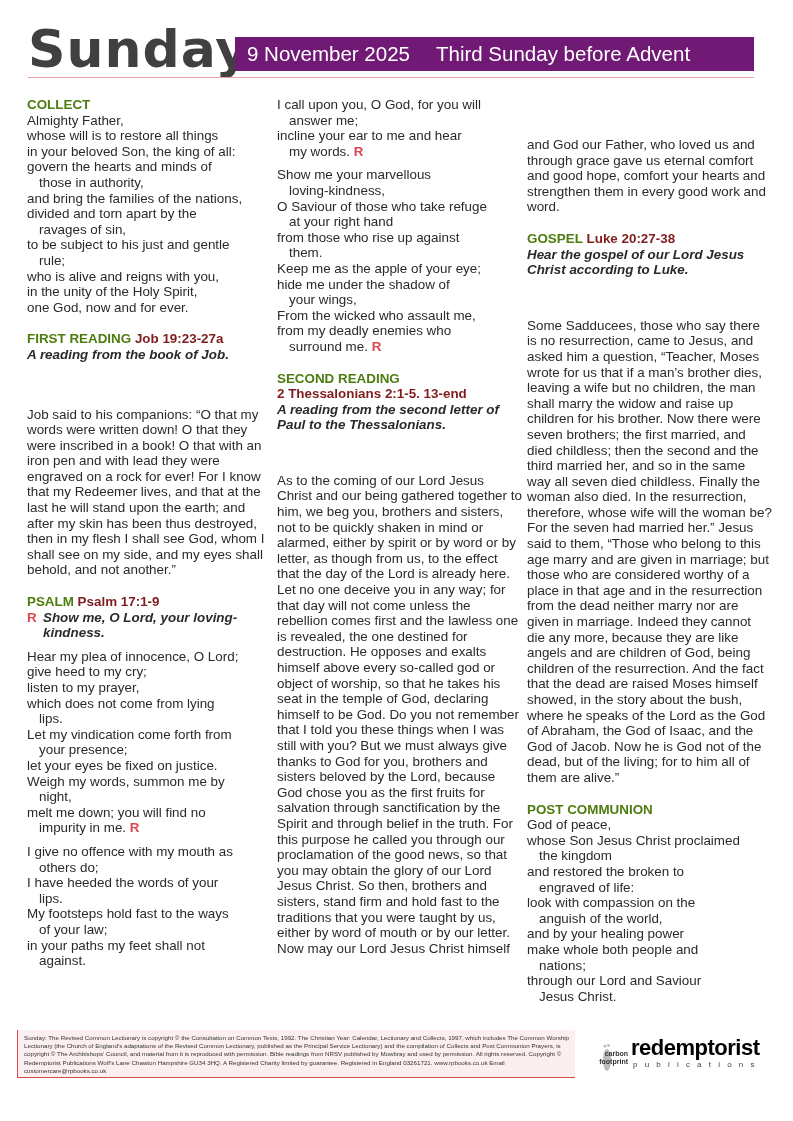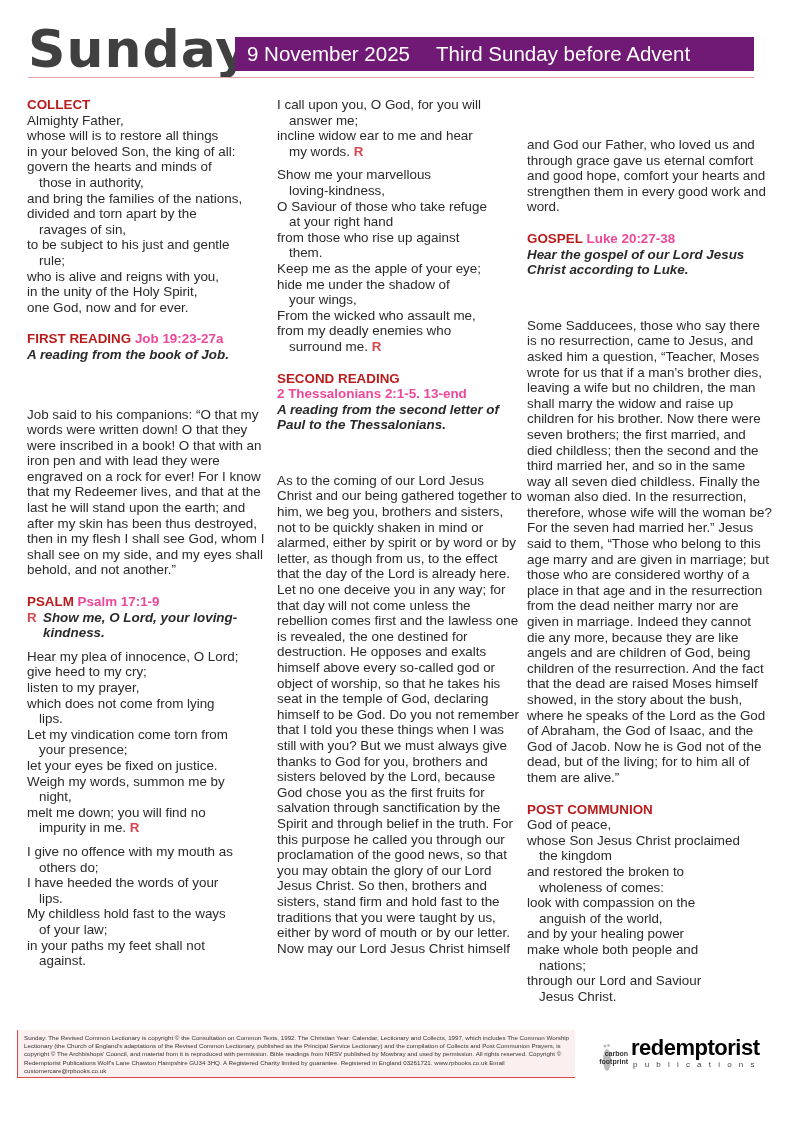--- a/index.html
+++ b/index.html
@@ -20,22 +20,22 @@
     line-height: 34px; white-space: nowrap; padding-left: 12px; box-sizing: border-box;
   }
   .banner .occ { margin-left: 26px; }
   .hrule { position: absolute; left: 28px; top: 77px; width: 726px; height: 1px; background: #e8a1a6; }
 
   .col { position: absolute; top: 97px; font-size: 13.4px; line-height: 15.6px; }
   .col1 { left: 27px; width: 245px; }
   .col2 { left: 277px; width: 245px; }
   .col3 { left: 527px; width: 245px; }
 
-  .heading { color: #b91c1c; font-weight: bold; font-size: 13.4px; }
-  .ref { color: #ec4899; font-weight: bold; }
+  .heading { color: #4d7c0f; font-weight: bold; font-size: 13.4px; }
+  .ref { color: #7f1d1d; font-weight: bold; }
   .italic { font-style: italic; font-weight: bold; }
   .line { display: block; }
   .ind { display: block; padding-left: 12px; }
   .gap { height: 8px; }
   .gap2 { height: 16px; }
   .rmark { color: #d9474f; font-weight: bold; }
   .resp { display: flex; }
   .resp .rl { width: 16px; flex: none; color: #d9474f; font-weight: bold; }
   .para { display: block; margin-top: 40px; }
 
@@ -103,47 +103,47 @@
       <span class="rl">R</span>
       <span class="italic">Show me, O Lord, your loving-kindness.</span>
     </div>
     <div class="gap"></div>
     <div>
         <span class="line">Hear my plea of innocence, O Lord;</span>
         <span class="line">give heed to my cry;</span>
         <span class="line">listen to my prayer,</span>
         <span class="line">which does not come from lying</span>
         <span class="ind">lips.</span>
-        <span class="line">Let my vindication come torn from</span>
+        <span class="line">Let my vindication come forth from</span>
         <span class="ind">your presence;</span>
         <span class="line">let your eyes be fixed on justice.</span>
         <span class="line">Weigh my words, summon me by</span>
         <span class="ind">night,</span>
         <span class="line">melt me down; you will find no</span>
         <span class="ind">impurity in me.<span class="rmark"> R</span></span>
       </div>
     <div class="gap"></div>
     <div>
         <span class="line">I give no offence with my mouth as</span>
         <span class="ind">others do;</span>
         <span class="line">I have heeded the words of your</span>
         <span class="ind">lips.</span>
-        <span class="line">My childless hold fast to the ways</span>
+        <span class="line">My footsteps hold fast to the ways</span>
         <span class="ind">of your law;</span>
         <span class="line">in your paths my feet shall not</span>
         <span class="ind">against.</span>
       </div>
   </section>
 </div>
 
 <div class="col col2">
   <div>
       <span class="line">I call upon you, O God, for you will</span>
       <span class="ind">answer me;</span>
-      <span class="line">incline widow ear to me and hear</span>
+      <span class="line">incline your ear to me and hear</span>
       <span class="ind">my words.<span class="rmark"> R</span></span>
     </div>
   <div class="gap"></div>
   <div>
       <span class="line">Show me your marvellous</span>
       <span class="ind">loving-kindness,</span>
       <span class="line">O Saviour of those who take refuge</span>
       <span class="ind">at your right hand</span>
       <span class="line">from those who rise up against</span>
       <span class="ind">them.</span>
@@ -172,21 +172,21 @@
     <div class="para">Some Sadducees, those who say there is no resurrection, came to Jesus, and asked him a question, “Teacher, Moses wrote for us that if a man’s brother dies, leaving a wife but no children, the man shall marry the widow and raise up children for his brother. Now there were seven brothers; the first married, and died childless; then the second and the third married her, and so in the same way all seven died childless. Finally the woman also died. In the resurrection, therefore, whose wife will the woman be? For the seven had married her.” Jesus said to them, “Those who belong to this age marry and are given in marriage; but those who are considered worthy of a place in that age and in the resurrection from the dead neither marry nor are given in marriage. Indeed they cannot die any more, because they are like angels and are children of God, being children of the resurrection. And the fact that the dead are raised Moses himself showed, in the story about the bush, where he speaks of the Lord as the God of Abraham, the God of Isaac, and the God of Jacob. Now he is God not of the dead, but of the living; for to him all of them are alive.”</div>
   </section>
   <div class="gap2"></div>
   <section>
     <div class="heading">POST COMMUNION</div>
     <div>
         <span class="line">God of peace,</span>
         <span class="line">whose Son Jesus Christ proclaimed</span>
         <span class="ind">the kingdom</span>
         <span class="line">and restored the broken to</span>
-        <span class="ind">wholeness of comes:</span>
+        <span class="ind">engraved of life:</span>
         <span class="line">look with compassion on the</span>
         <span class="ind">anguish of the world,</span>
         <span class="line">and by your healing power</span>
         <span class="line">make whole both people and</span>
         <span class="ind">nations;</span>
         <span class="line">through our Lord and Saviour</span>
         <span class="ind">Jesus Christ.</span>
       </div>
   </section>
 </div>

